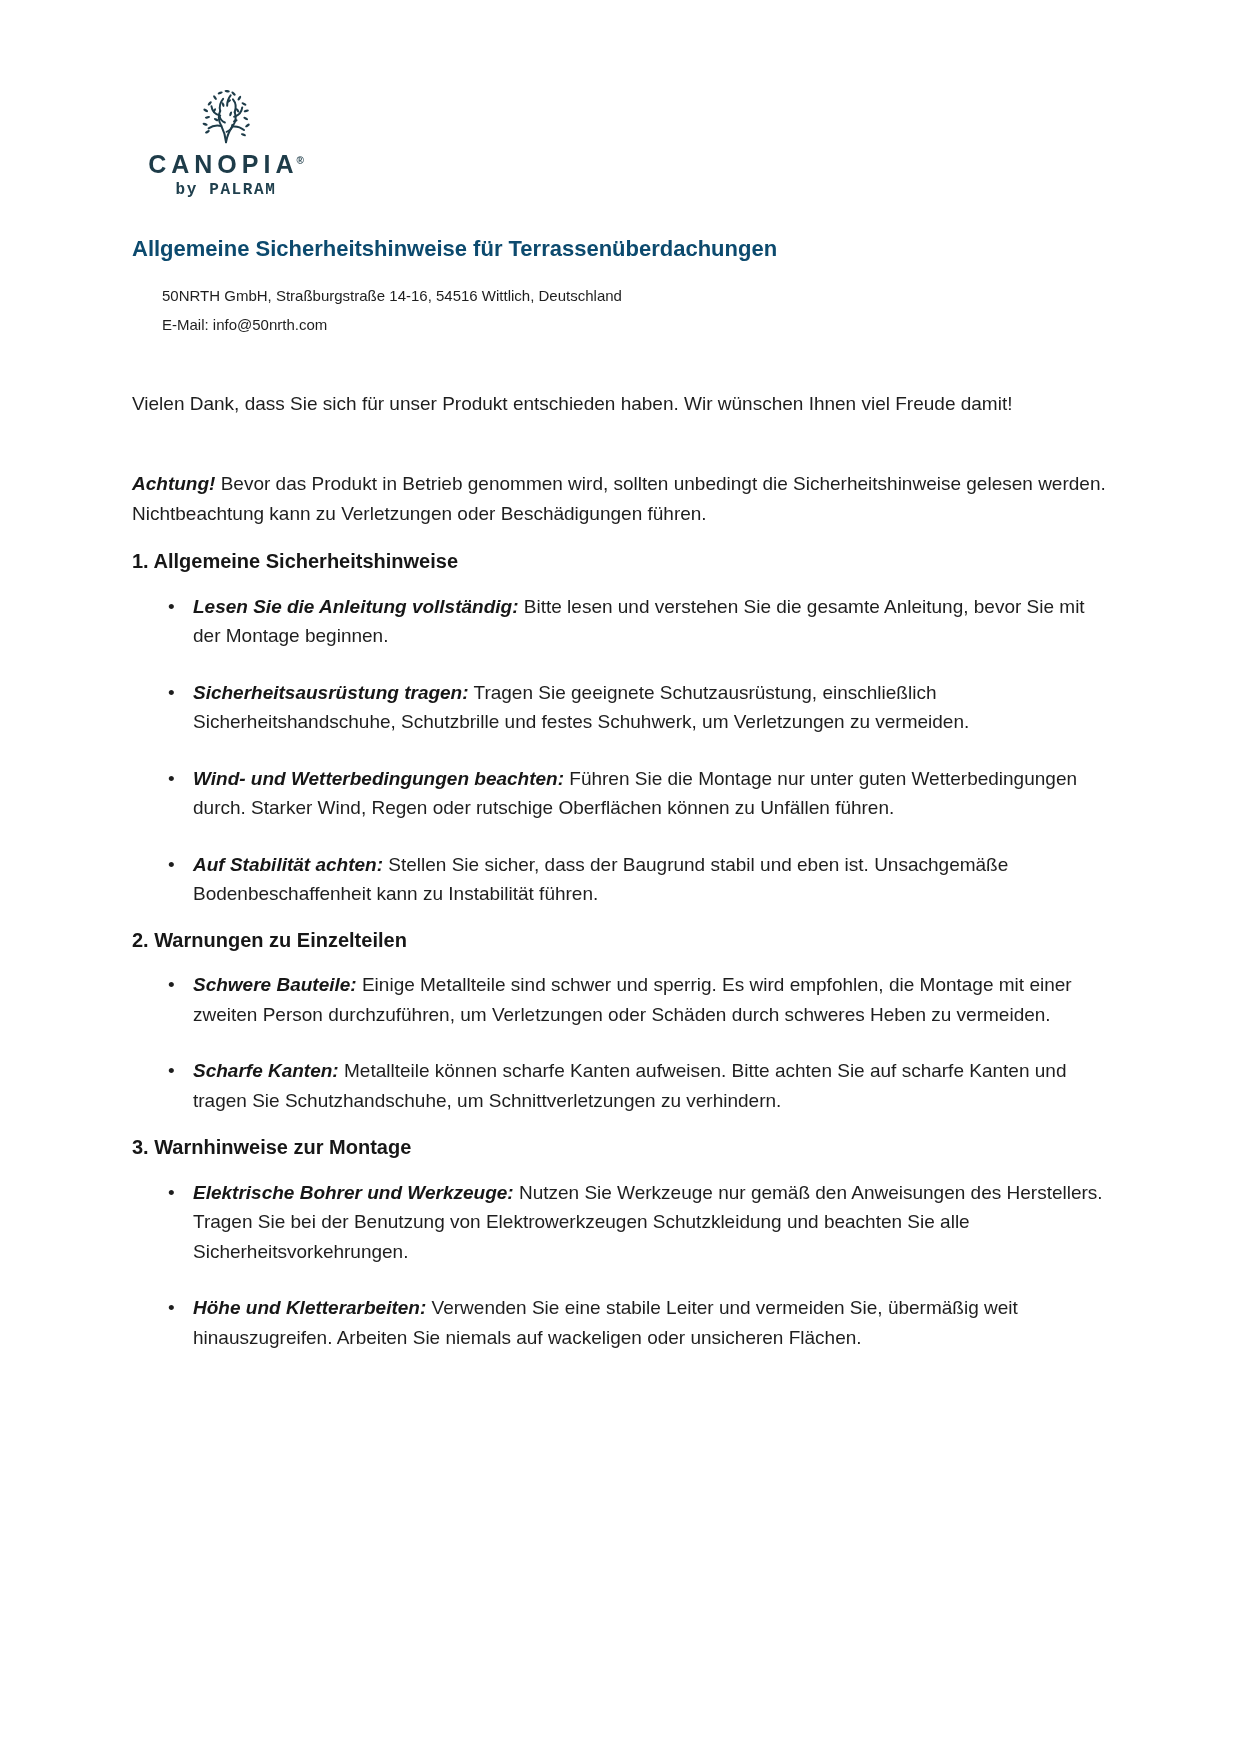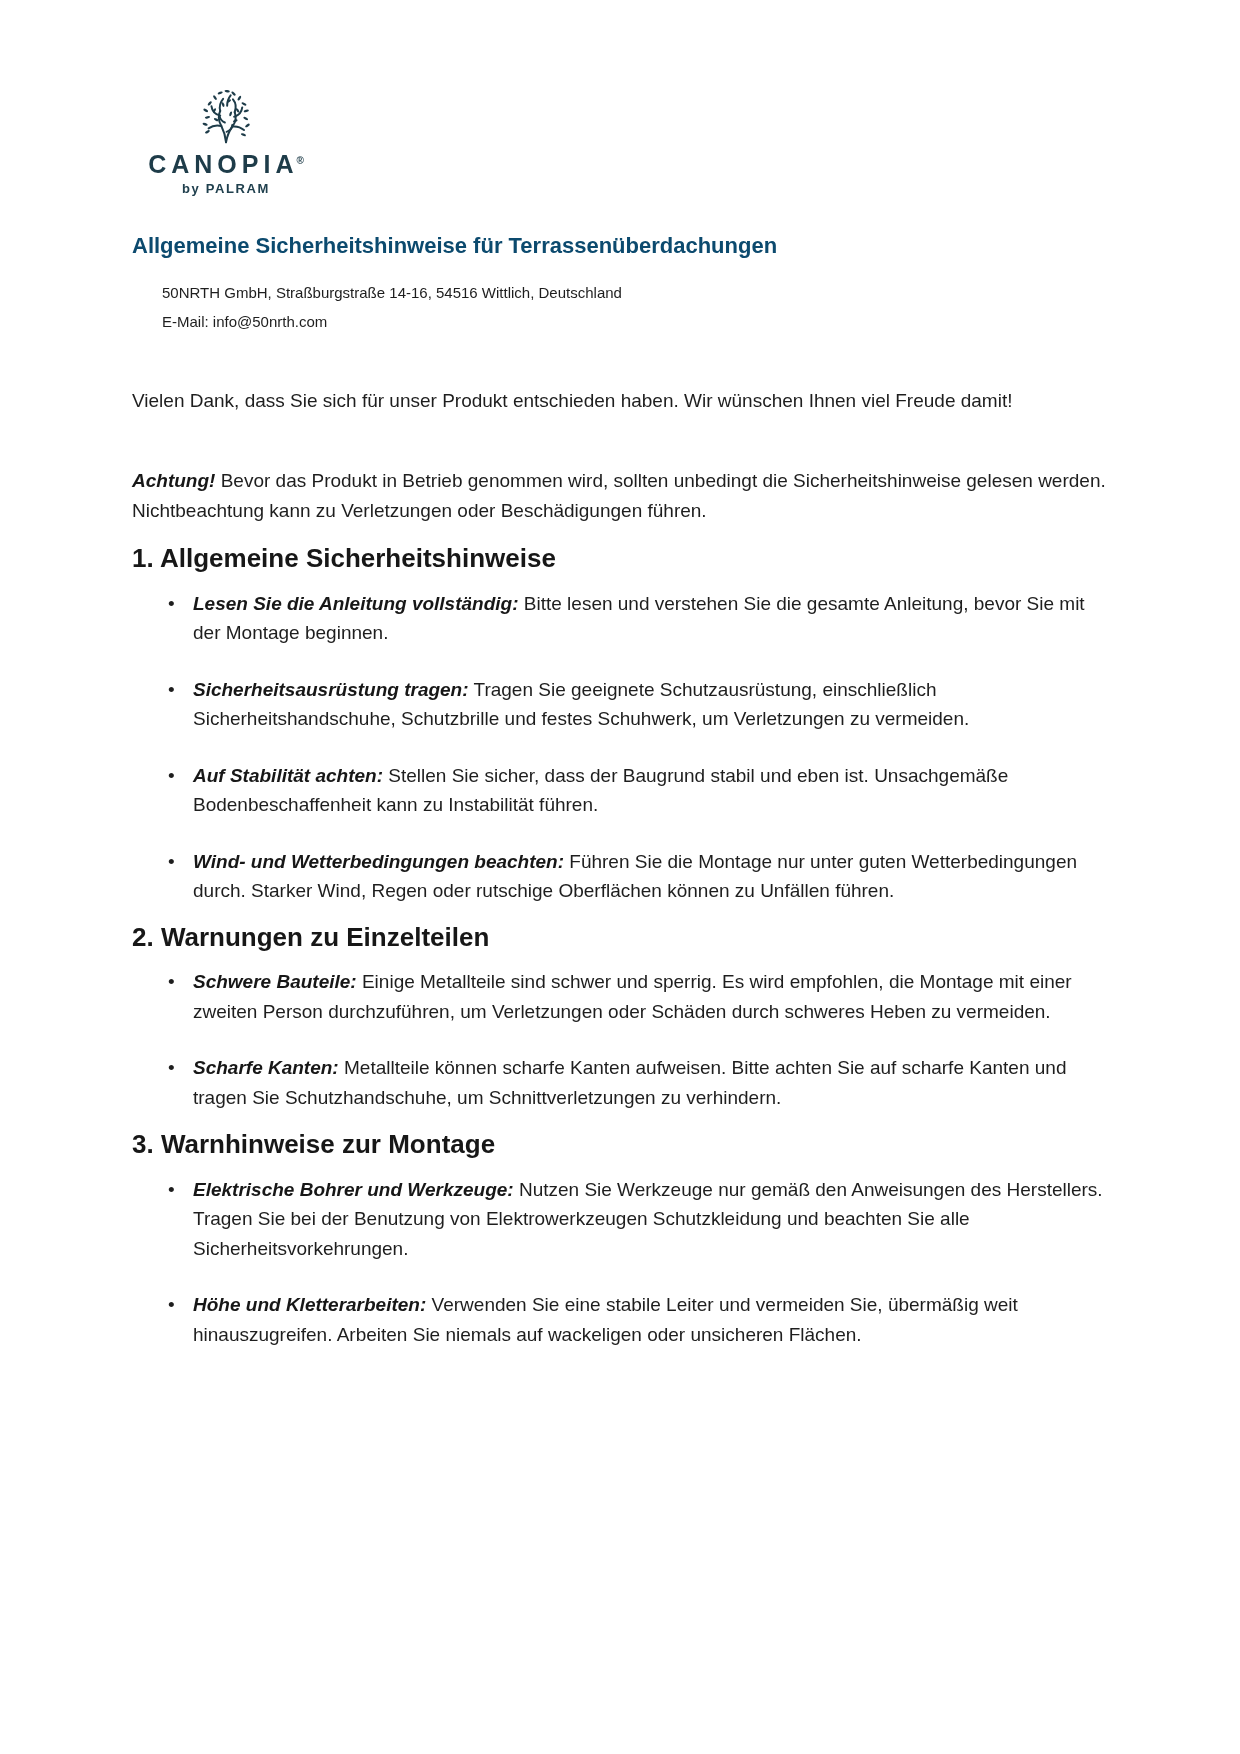--- a/index.html
+++ b/index.html
@@ -42,25 +42,26 @@
     line-height: 1.05;
     white-space: nowrap;
   }
   .brand-reg {
     font-size: 10px;
     vertical-align: super;
     letter-spacing: 0;
     margin-left: -2px;
   }
   .brand-byline {
-    font-size: 13px;
+    font-size: 16px;
     font-weight: 700;
     letter-spacing: 1.6px;
     margin-top: 4px;
     color: #20404e;
+    font-family: Liberation Mono, monospace;
   }
 
   
   .doc-title {
     margin: 36px 0 0 0;
     font-size: 22px;
     font-weight: 700;
     line-height: 1.3;
     color: #0c4a6e;
   }
@@ -74,21 +75,21 @@
     font-size: 19px;
     line-height: 29.5px;
     max-width: 980px;
   }
   .intro-paragraph   { margin-top: 49px; }
   .warning-paragraph { margin-top: 51px; }
   .bold-lead { font-weight: 700; color: #171717; font-style: italic; }
 
   .section-heading {
     margin: 17px 0 0 0;
-    font-size: 26px;
+    font-size: 20px;
     font-weight: 700;
     line-height: 29.5px;
     color: #171717;
   }
   .section-heading { padding-top: 0; }
 
   
   .bullet-list {
     margin-top: 15px;
     max-width: 980px;
@@ -167,22 +168,22 @@
   </div>
 
   <p class="paragraph intro-paragraph">Vielen Dank, dass Sie sich für unser Produkt entschieden haben. Wir wünschen Ihnen viel Freude damit!</p>
 
   <p class="paragraph warning-paragraph"><span class="bold-lead">Achtung!</span><span> Bevor das Produkt in Betrieb genommen wird, sollten unbedingt die Sicherheitshinweise gelesen werden. Nichtbeachtung kann zu Verletzungen oder Beschädigungen führen.</span></p>
 
   <h2 class="section-heading" style="margin-top:17px">1. Allgemeine Sicherheitshinweise</h2>
   <div class="bullet-list">
     <div class="bullet-item"><span class="bold-lead">Lesen Sie die Anleitung vollständig:</span><span> Bitte lesen und verstehen Sie die gesamte Anleitung, bevor Sie mit der Montage beginnen.</span></div>
     <div class="bullet-item"><span class="bold-lead">Sicherheitsausrüstung tragen:</span><span> Tragen Sie geeignete Schutzausrüstung, einschließlich Sicherheitshandschuhe, Schutzbrille und festes Schuhwerk, um Verletzungen zu vermeiden.</span></div>
+    <div class="bullet-item"><span class="bold-lead">Wind- und Wetterbedingungen beachten:</span><span> Führen Sie die Montage nur unter guten Wetterbedingungen durch. Starker Wind, Regen oder rutschige Oberflächen können zu Unfällen führen.</span></div>
     <div class="bullet-item"><span class="bold-lead">Auf Stabilität achten:</span><span> Stellen Sie sicher, dass der Baugrund stabil und eben ist. Unsachgemäße Bodenbeschaffenheit kann zu Instabilität führen.</span></div>
-    <div class="bullet-item"><span class="bold-lead">Wind- und Wetterbedingungen beachten:</span><span> Führen Sie die Montage nur unter guten Wetterbedingungen durch. Starker Wind, Regen oder rutschige Oberflächen können zu Unfällen führen.</span></div>
   </div>
 
   <h2 class="section-heading" style="">2. Warnungen zu Einzelteilen</h2>
   <div class="bullet-list">
     <div class="bullet-item"><span class="bold-lead">Schwere Bauteile:</span><span> Einige Metallteile sind schwer und sperrig. Es wird empfohlen, die Montage mit einer zweiten Person durchzuführen, um Verletzungen oder Schäden durch schweres Heben zu vermeiden.</span></div>
     <div class="bullet-item"><span class="bold-lead">Scharfe Kanten:</span><span> Metallteile können scharfe Kanten aufweisen. Bitte achten Sie auf scharfe Kanten und tragen Sie Schutzhandschuhe, um Schnittverletzungen zu verhindern.</span></div>
   </div>
 
   <h2 class="section-heading" style="margin-top:18px">3. Warnhinweise zur Montage</h2>
   <div class="bullet-list">

